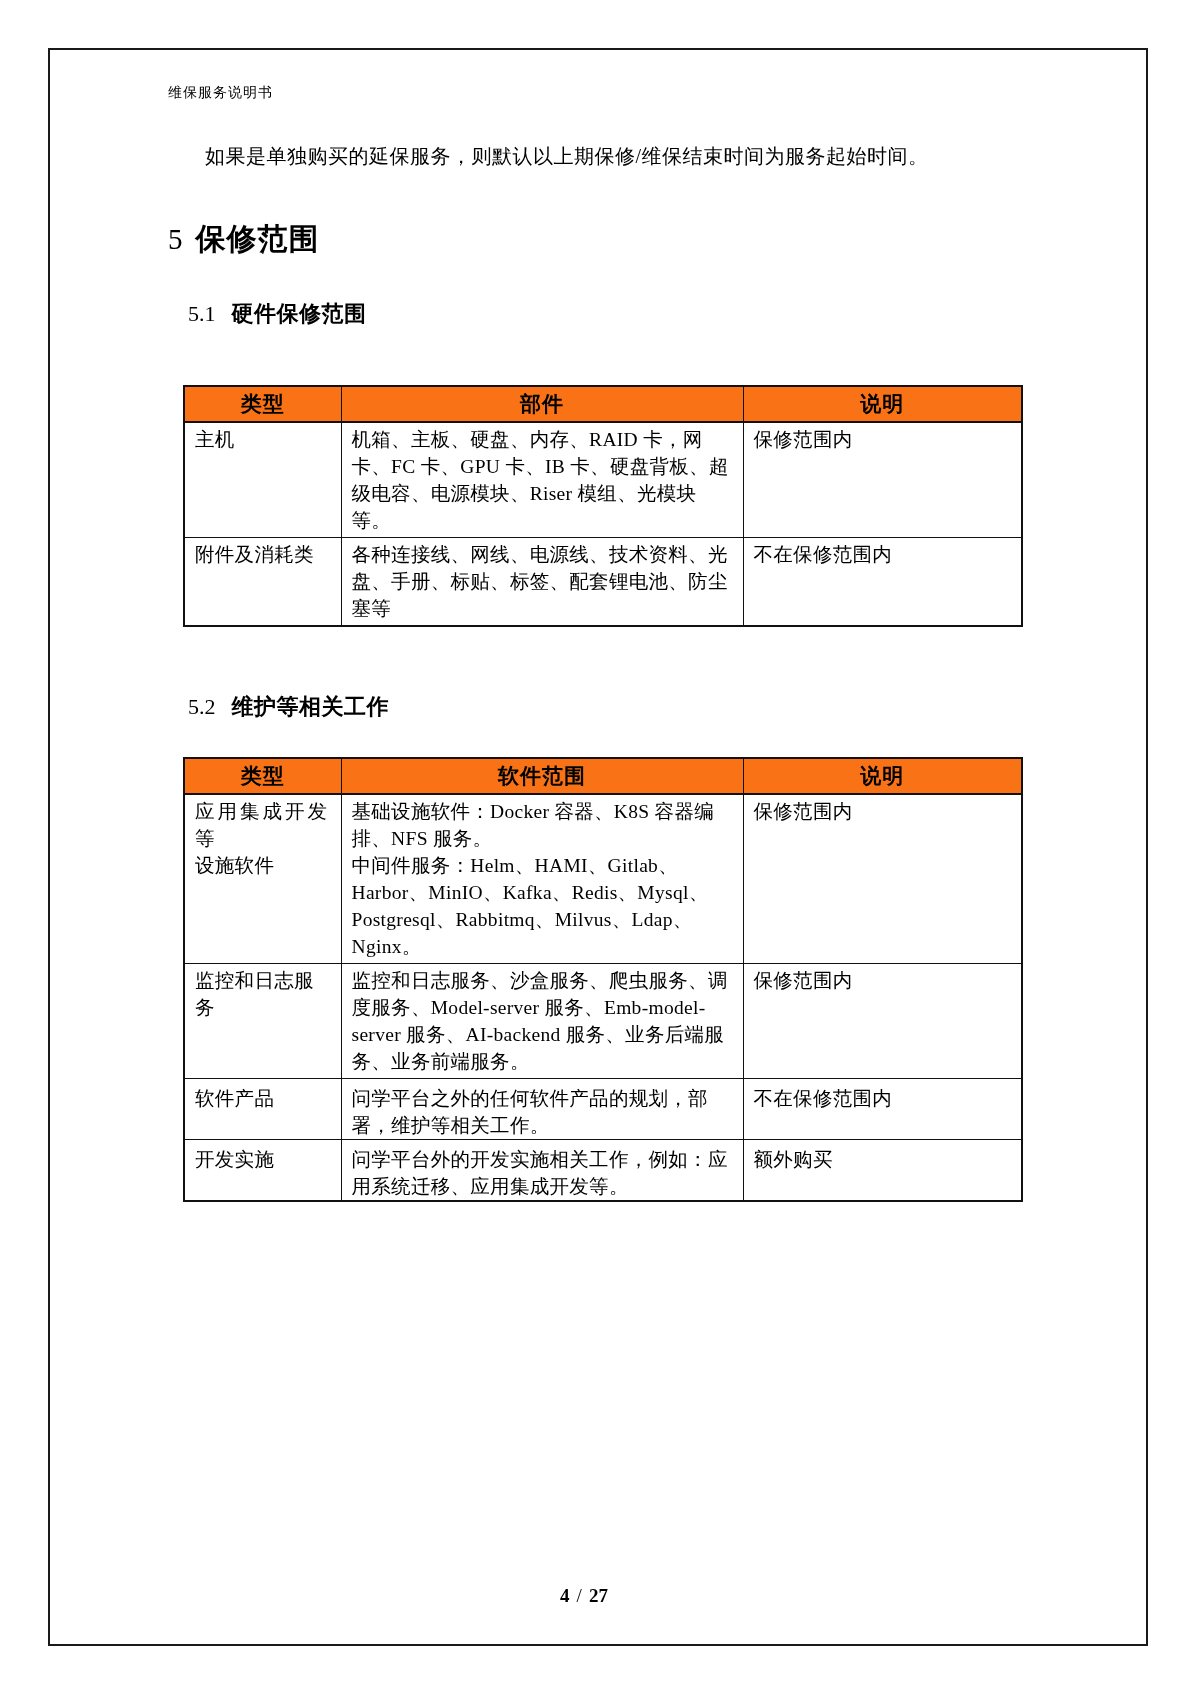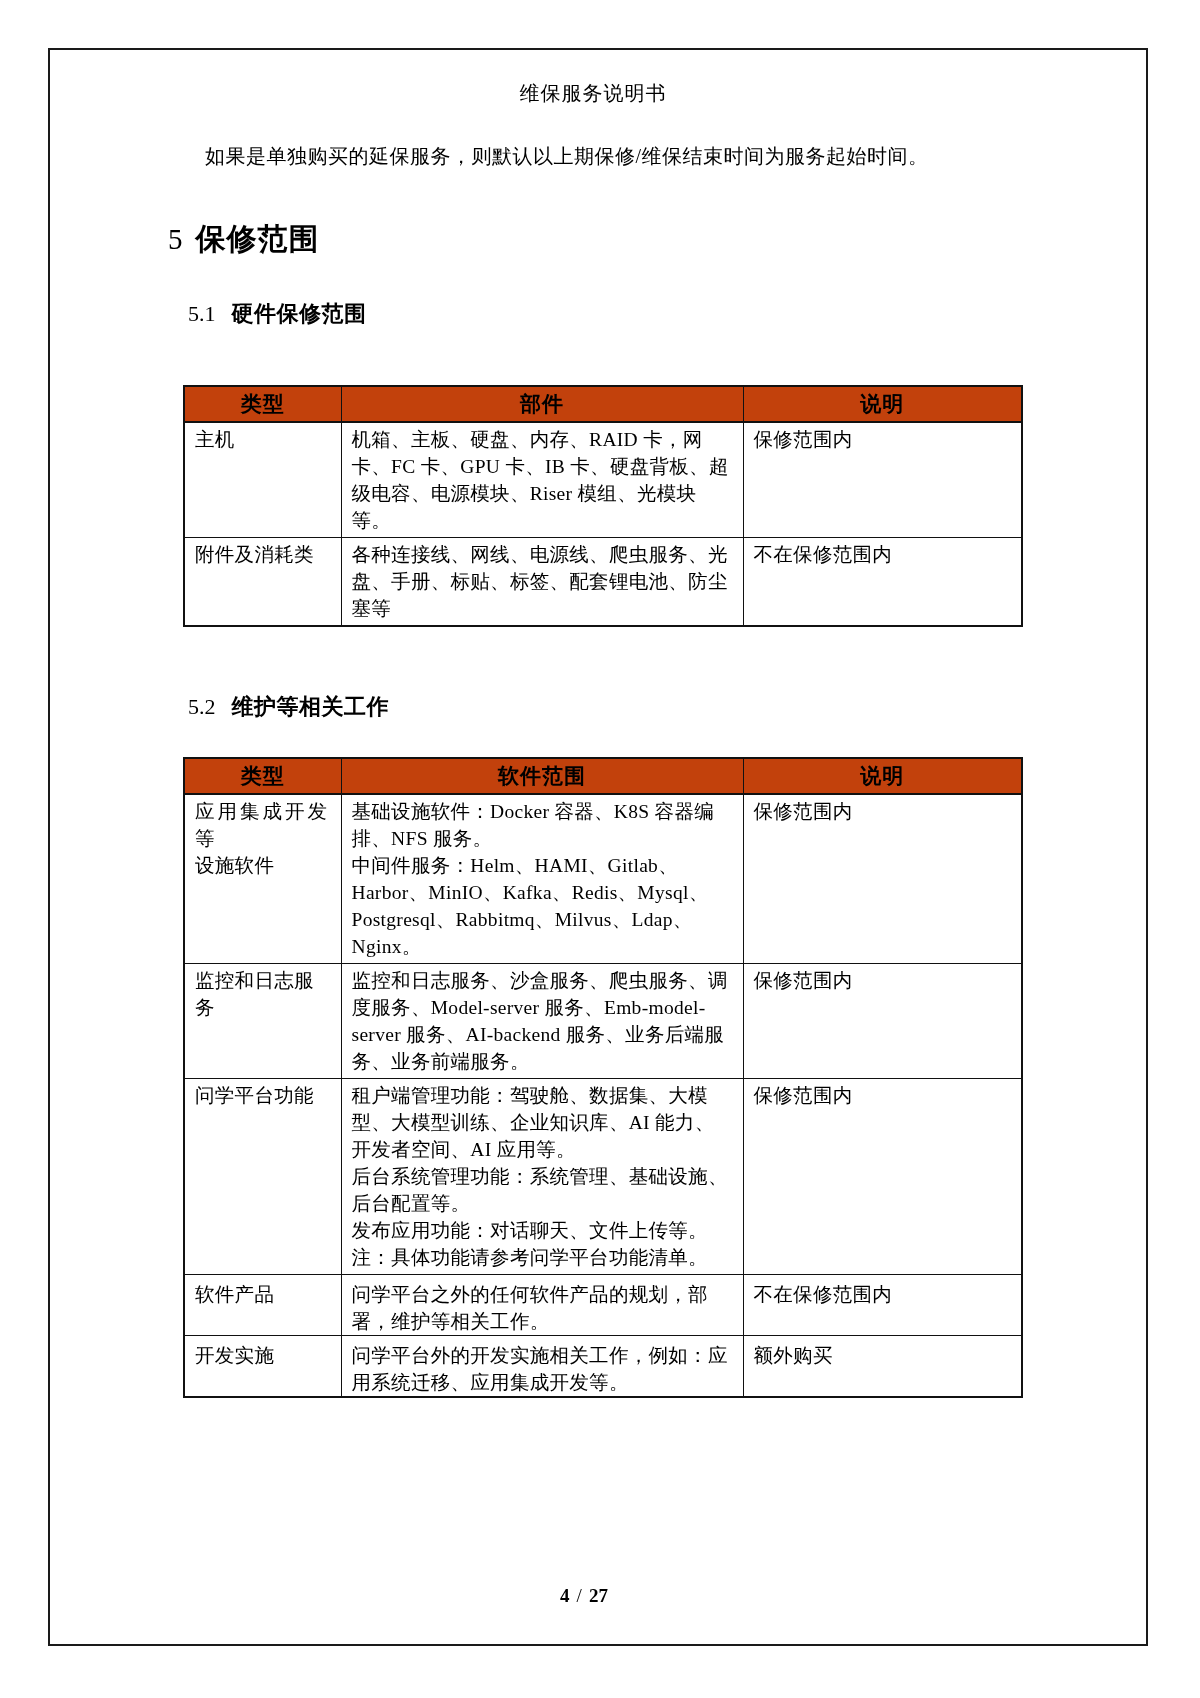--- a/index.html
+++ b/index.html
@@ -13,22 +13,22 @@
   }
   .frame{
     position:absolute;
     left:48px;top:48px;
     width:1100px;height:1598px;
     border:2px solid #1a1a1a;
     box-sizing:border-box;
     padding:30px 128px 0 118px;
   }
   .doc-header{
-    text-align:center;
-    font-size:20px;
+    text-align:left;
+    font-size:14px;
     letter-spacing:1px;
     line-height:26px;
   }
   .intro{
     margin-top:36px;
     font-size:20px;
     letter-spacing:0.5px;
     line-height:29px;
     text-indent:37px;
   }
@@ -51,21 +51,21 @@
   table.doc-table{
     margin-top:54px;
     margin-left:15px;
     width:838px;
     border-collapse:collapse;
     table-layout:fixed;
     border:2px solid #111;
   }
   table.doc-table.second{margin-top:33px;}
   .doc-table th{
-    background:#c2410c;
+    background:#f97316;
     border:1px solid #111;
     border-bottom-width:2px;
     font-size:21px;
     font-weight:700;
     text-align:center;
     padding:3px 4px;
     line-height:28px;
     letter-spacing:1px;
   }
   .doc-table td{
@@ -122,21 +122,21 @@
         </tr>
       </thead>
       <tbody>
         <tr>
           <td>主机</td>
           <td>机箱、主板、硬盘、内存、RAID 卡，网卡、FC 卡、GPU 卡、IB 卡、硬盘背板、超级电容、电源模块、Riser 模组、光模块等。</td>
           <td>保修范围内</td>
         </tr>
         <tr>
           <td>附件及消耗类</td>
-          <td>各种连接线、网线、电源线、爬虫服务、光盘、手册、标贴、标签、配套锂电池、防尘塞等</td>
+          <td>各种连接线、网线、电源线、技术资料、光盘、手册、标贴、标签、配套锂电池、防尘塞等</td>
           <td>不在保修范围内</td>
         </tr>
       </tbody>
     </table>
 
     <div class="h2 second">
       <span class="num">5.2</span><span class="ttl">维护等相关工作</span>
     </div>
 
     <table class="doc-table second">
@@ -164,30 +164,20 @@
           </td>
           <td>保修范围内</td>
         </tr>
         <tr>
           <td>监控和日志服务</td>
           <td>
             <p>监控和日志服务、沙盒服务、爬虫服务、调度服务、Model-server 服务、Emb-model-server 服务、AI-backend 服务、业务后端服务、业务前端服务。</p>
           </td>
           <td>保修范围内</td>
         </tr>
-        <tr>
-          <td>问学平台功能</td>
-          <td>
-            <p>租户端管理功能：驾驶舱、数据集、大模型、大模型训练、企业知识库、AI 能力、开发者空间、AI 应用等。</p>
-            <p>后台系统管理功能：系统管理、基础设施、后台配置等。</p>
-            <p>发布应用功能：对话聊天、文件上传等。</p>
-            <p>注：具体功能请参考问学平台功能清单。</p>
-          </td>
-          <td>保修范围内</td>
-        </tr>
         <tr class="pad-row">
           <td>软件产品</td>
           <td>
             <p>问学平台之外的任何软件产品的规划，部署，维护等相关工作。</p>
           </td>
           <td>不在保修范围内</td>
         </tr>
         <tr class="pad-row">
           <td>开发实施</td>
           <td>

